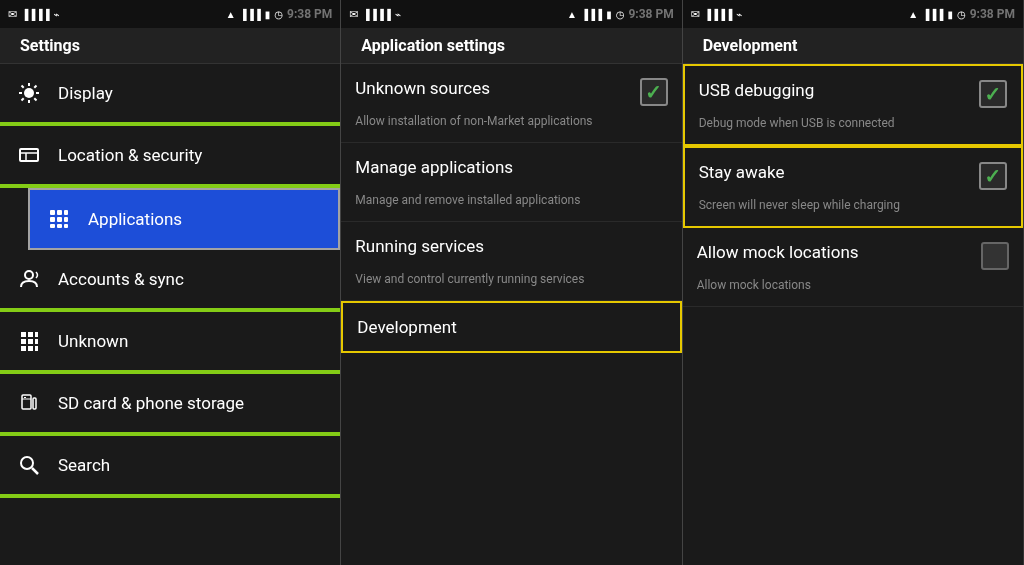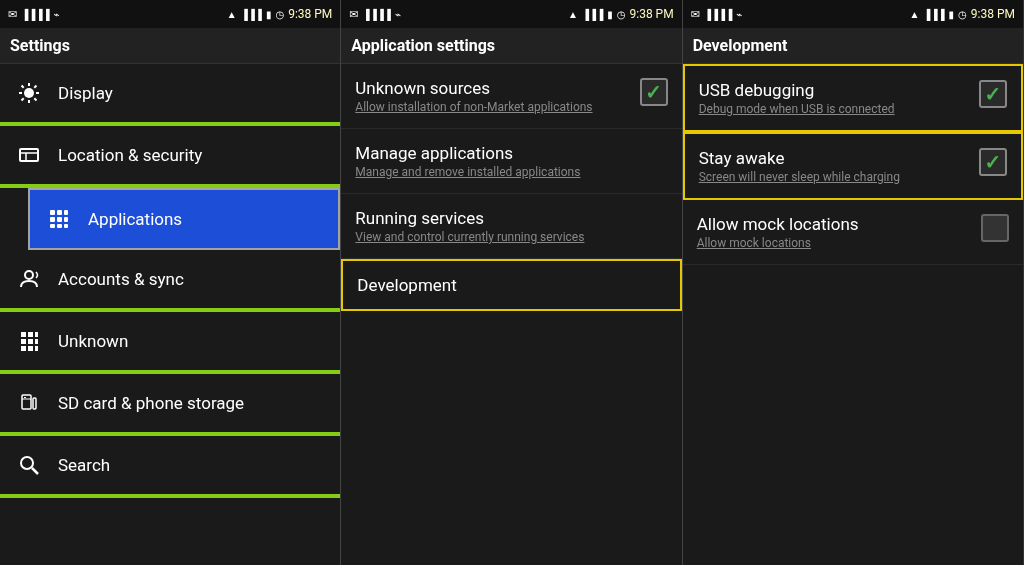--- a/index.html
+++ b/index.html
@@ -40,28 +40,28 @@
     }
     .status-icons-right {
       display: flex;
       gap: 4px;
       align-items: center;
       font-size: 11px;
       color: #fff;
     }
     .status-time {
       font-size: 12px;
-      color: #fef9c3;
-      font-weight: normal;
+      color: #737373;
+      font-weight: bold;
     }
 
     
     .panel-header {
       background: #222;
-      padding: 8px 10px;
+      padding: 8px 20px;
       border-bottom: 1px solid #333;
       flex-shrink: 0;
     }
     .panel-header-title {
       color: #fff;
       font-size: 16px;
       font-weight: bold;
     }
 
     
@@ -121,22 +121,21 @@
       margin-right: 10px;
     }
     .setting-item-title {
       color: #fff;
       font-size: 17px;
       font-weight: 400;
     }
     .setting-item-subtitle {
       color: #888;
       font-size: 12px;
-      margin-top: 2px;
-      text-decoration: underline;
+      margin-top: 16px;
     }
     .checkbox {
       width: 28px;
       height: 28px;
       border: 2px solid #666;
       background: #333;
       border-radius: 3px;
       display: flex;
       align-items: center;
       justify-content: center;

